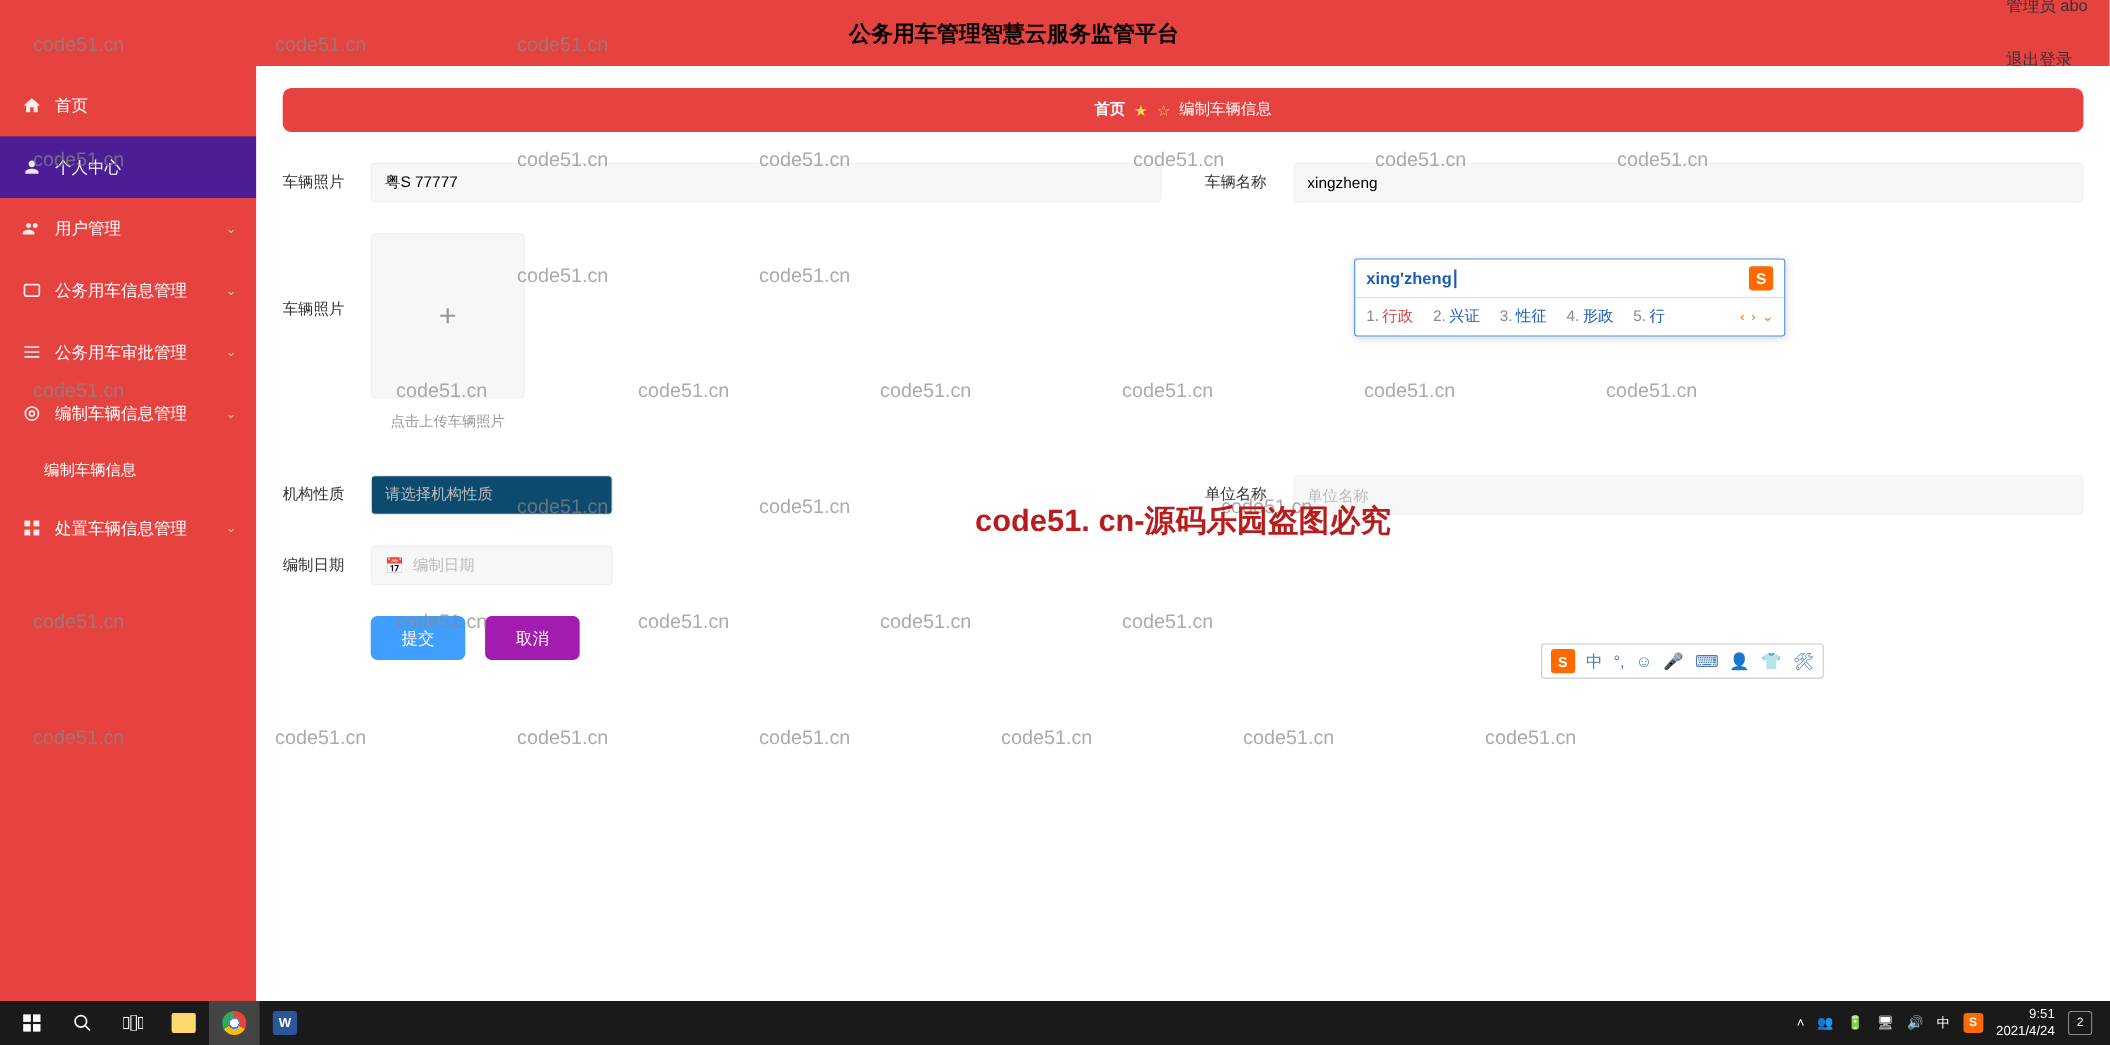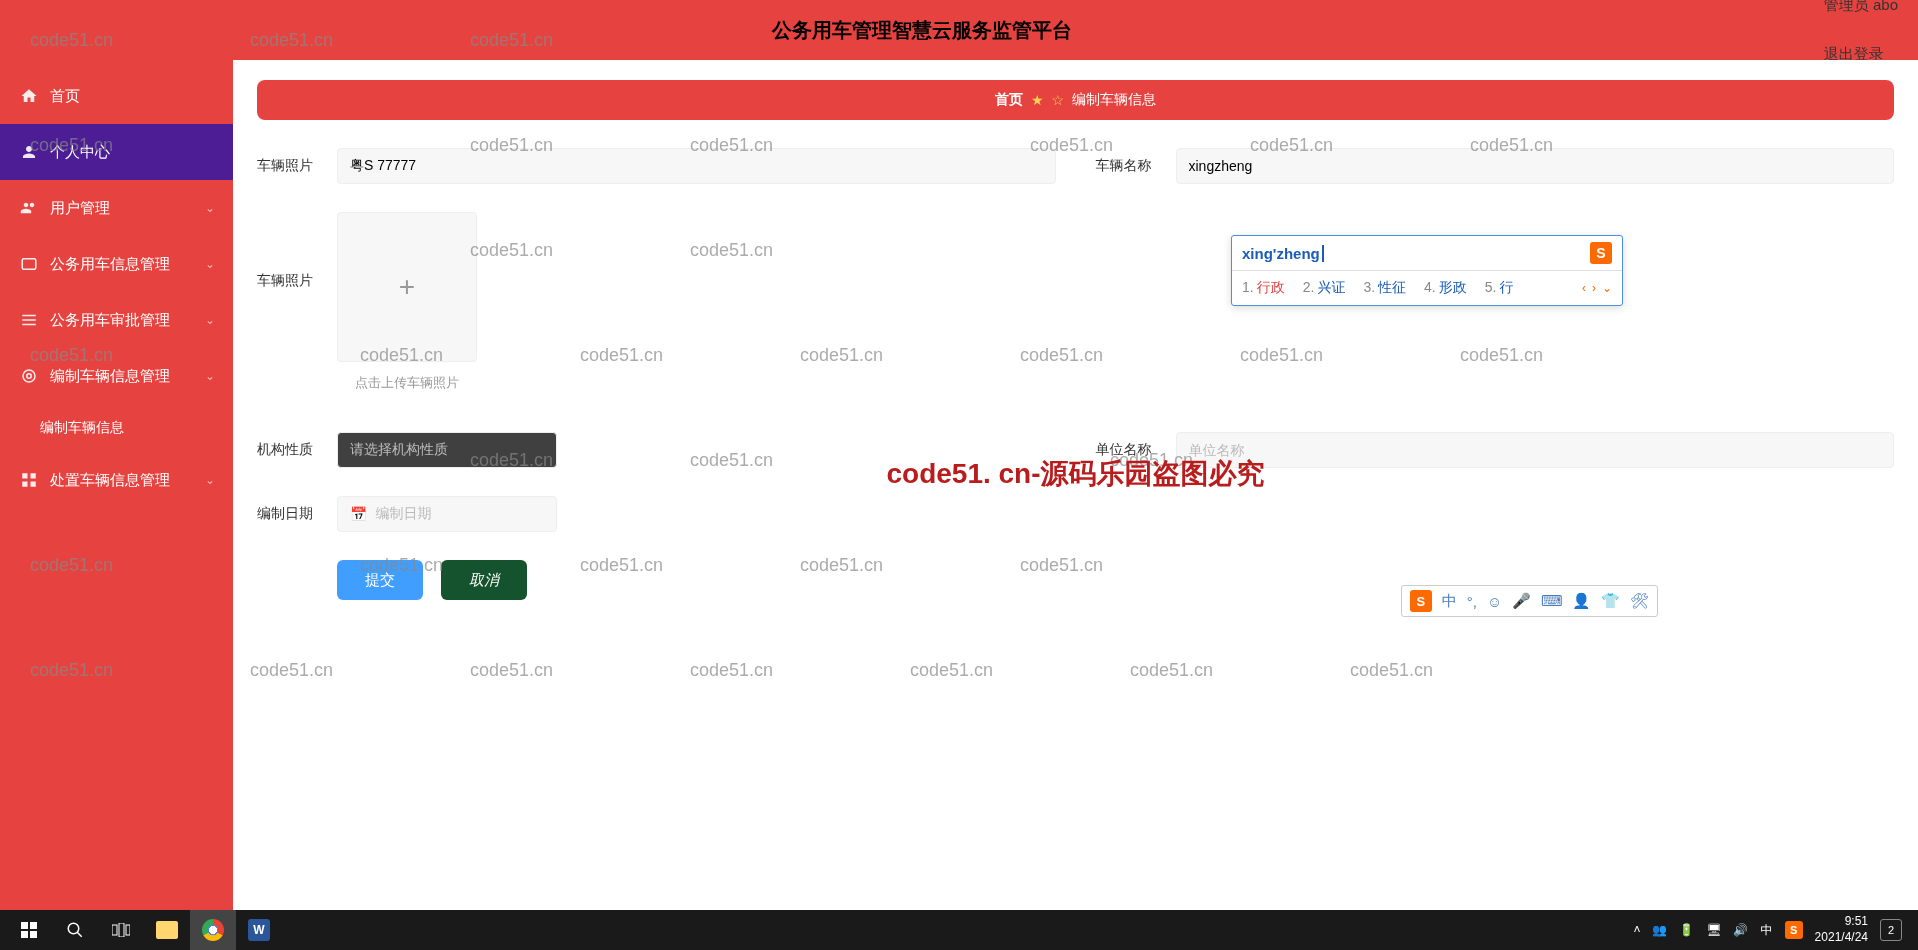--- a/index.html
+++ b/index.html
@@ -23,32 +23,32 @@
     
     .breadcrumb-bar { background: #e64340; border-radius: 8px; height: 40px; display: flex; align-items: center; justify-content: center; color: #fff; gap: 8px; margin-bottom: 28px; }
     .breadcrumb-bar .home { font-weight: bold; }
     .breadcrumb-bar .star { color: #ffd54f; }
     
     .form-row { display: flex; align-items: center; gap: 40px; margin-bottom: 28px; }
     .form-group { display: flex; align-items: center; flex: 1; }
     .form-label { width: 80px; color: #333; font-size: 14px; flex-shrink: 0; }
     .form-input { flex: 1; height: 36px; background: #f7f7f7; border: 1px solid #eee; border-radius: 4px; padding: 0 12px; font-size: 14px; outline: none; }
     .form-input::placeholder { color: #bbb; }
-    .form-select { flex: 1; max-width: 220px; height: 36px; background: #404040; border: 1px solid #eee; border-radius: 4px; padding: 0 12px; font-size: 14px; color: #bbb; display: flex; align-items: center; }
+    .form-select { flex: 1; max-width: 220px; height: 36px; background: #0c4a6e; border: 1px solid #eee; border-radius: 4px; padding: 0 12px; font-size: 14px; color: #bbb; display: flex; align-items: center; }
     .form-date { flex: 1; max-width: 220px; height: 36px; background: #f7f7f7; border: 1px solid #eee; border-radius: 4px; padding: 0 12px; font-size: 14px; color: #bbb; display: flex; align-items: center; gap: 8px; }
     
     .upload-row { display: flex; align-items: flex-start; margin-bottom: 40px; }
     .upload-box { width: 140px; height: 150px; background: #f7f7f7; border: 1px solid #eee; border-radius: 4px; display: flex; align-items: center; justify-content: center; cursor: pointer; margin-left: 0; }
     .upload-box .plus { font-size: 28px; color: #999; font-weight: 300; }
     .upload-hint { font-size: 13px; color: #999; margin-top: 12px; text-align: center; width: 140px; }
     
     .btn-row { display: flex; gap: 18px; padding-left: 80px; }
     .btn { height: 40px; padding: 0 28px; border: none; border-radius: 6px; font-size: 15px; cursor: pointer; color: #fff; }
     .btn-primary { background: #409eff; }
-    .btn-success { background: #14532d; font-style: italic; }
+    .btn-success { background: #a21caf; }
     
     .ime-popup { position: absolute; top: 175px; left: 998px; background: #fff; border: 1px solid #4a90e2; border-radius: 3px; box-shadow: 0 2px 8px rgba(0,0,0,0.15); z-index: 100; width: 392px; }
     .ime-input-row { padding: 6px 10px; border-bottom: 1px solid #e0e0e0; display: flex; align-items: center; justify-content: space-between; }
     .ime-pinyin { color: #1a5cb8; font-weight: bold; font-size: 15px; border-right: 2px solid #1a5cb8; padding-right: 2px; }
     .ime-logo { width: 22px; height: 22px; background: #ff6a00; border-radius: 3px; display: flex; align-items: center; justify-content: center; color: #fff; font-weight: bold; font-size: 14px; }
     .ime-candidates { padding: 8px 10px; display: flex; gap: 18px; align-items: center; font-size: 14px; }
     .ime-cand .num { color: #888; margin-right: 3px; }
     .ime-cand.first .txt { color: #d44; }
     .ime-cand .txt { color: #1a5cb8; }
     .ime-nav { margin-left: auto; display: flex; gap: 6px; color: #ff6a00; font-size: 12px; }

